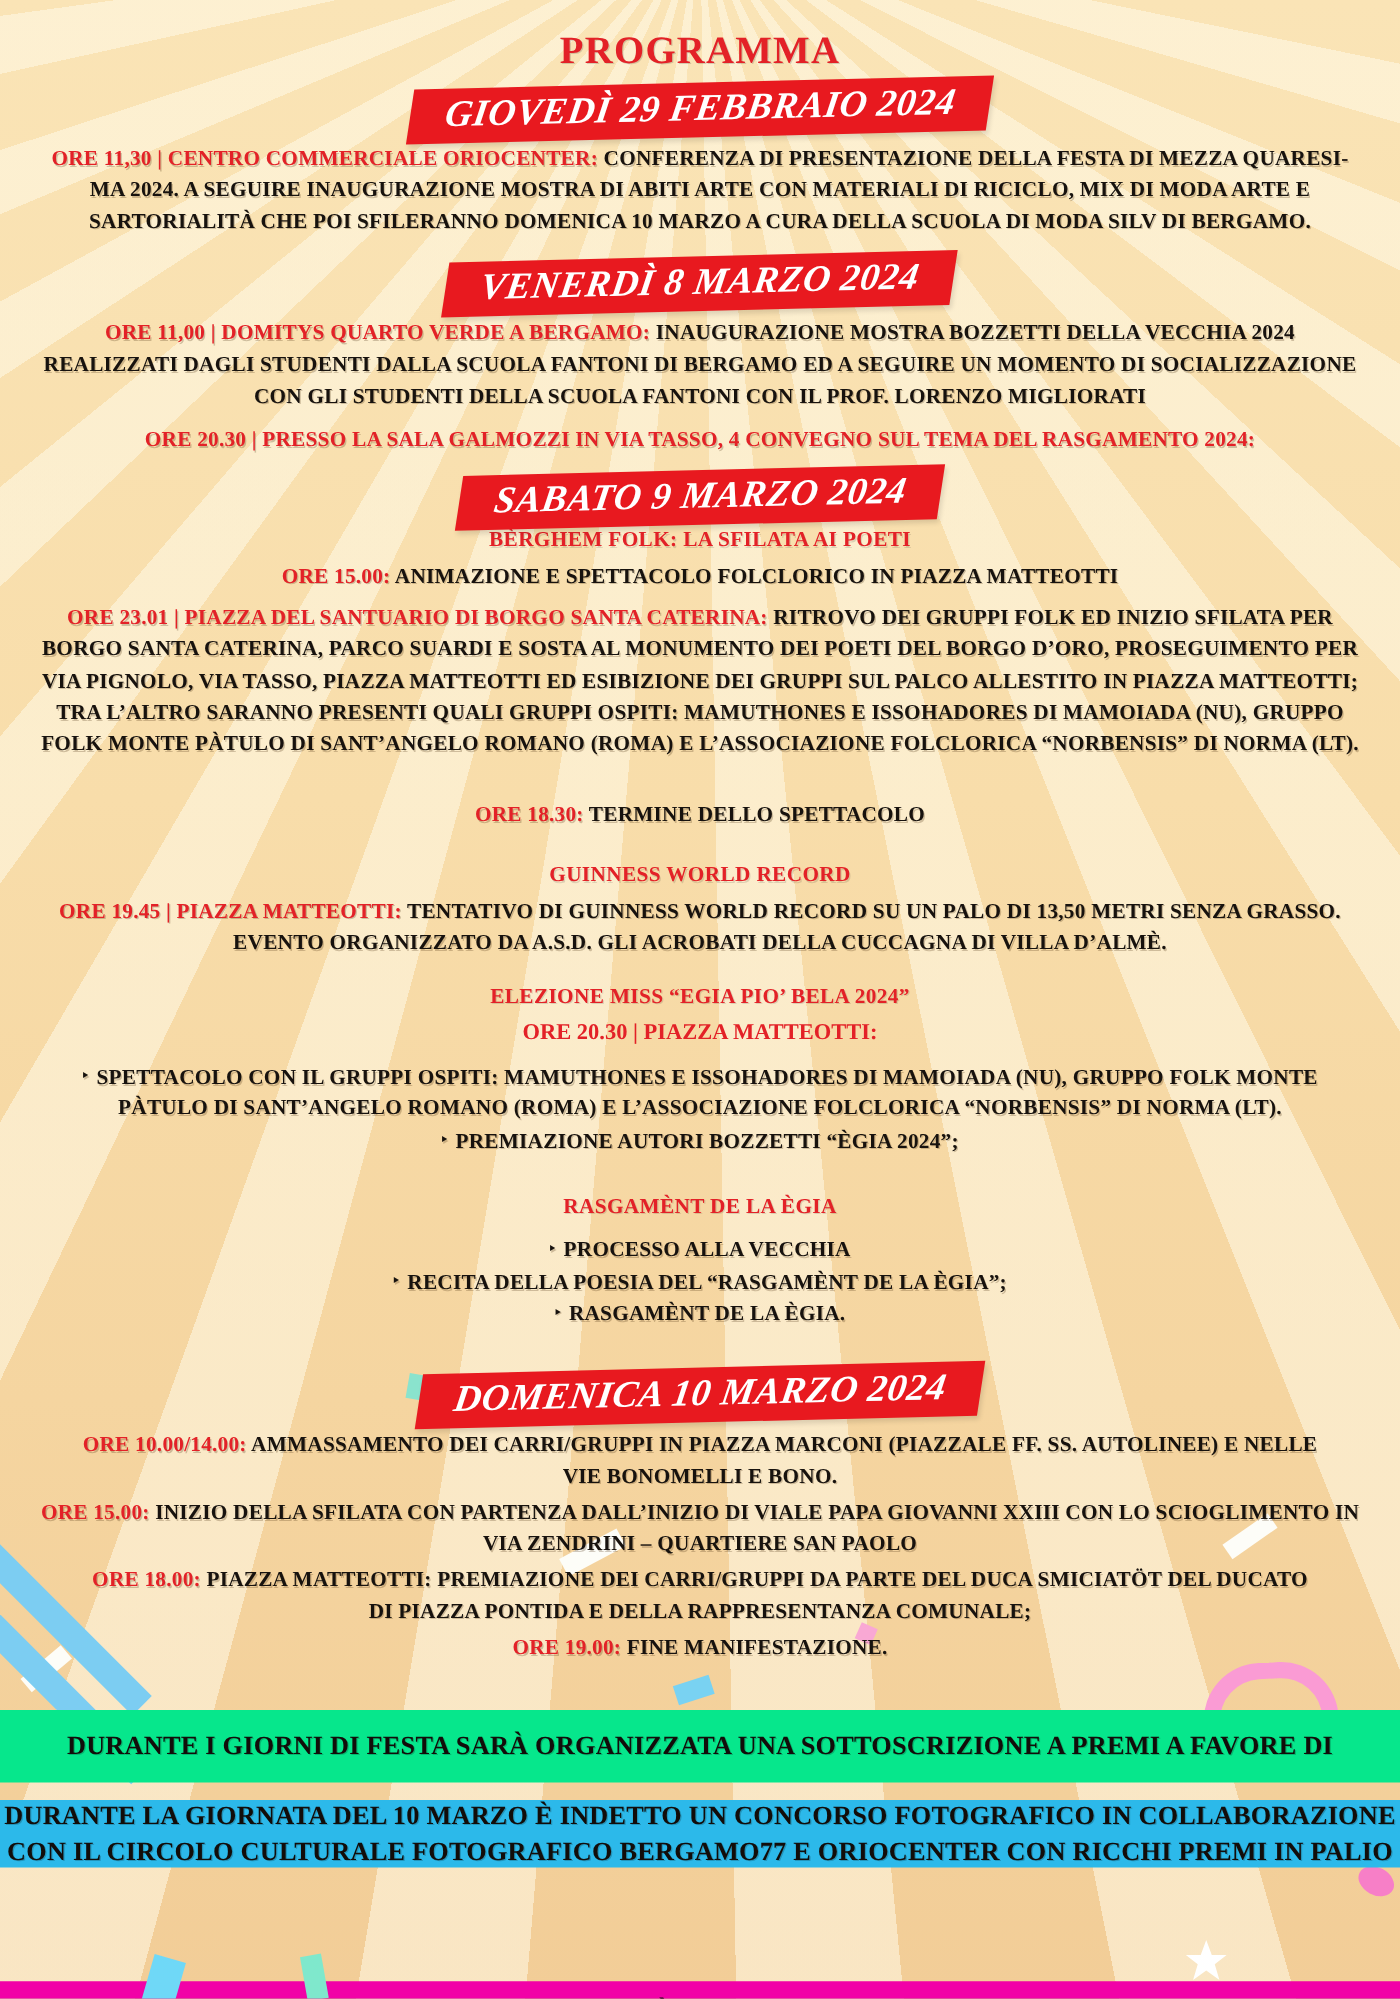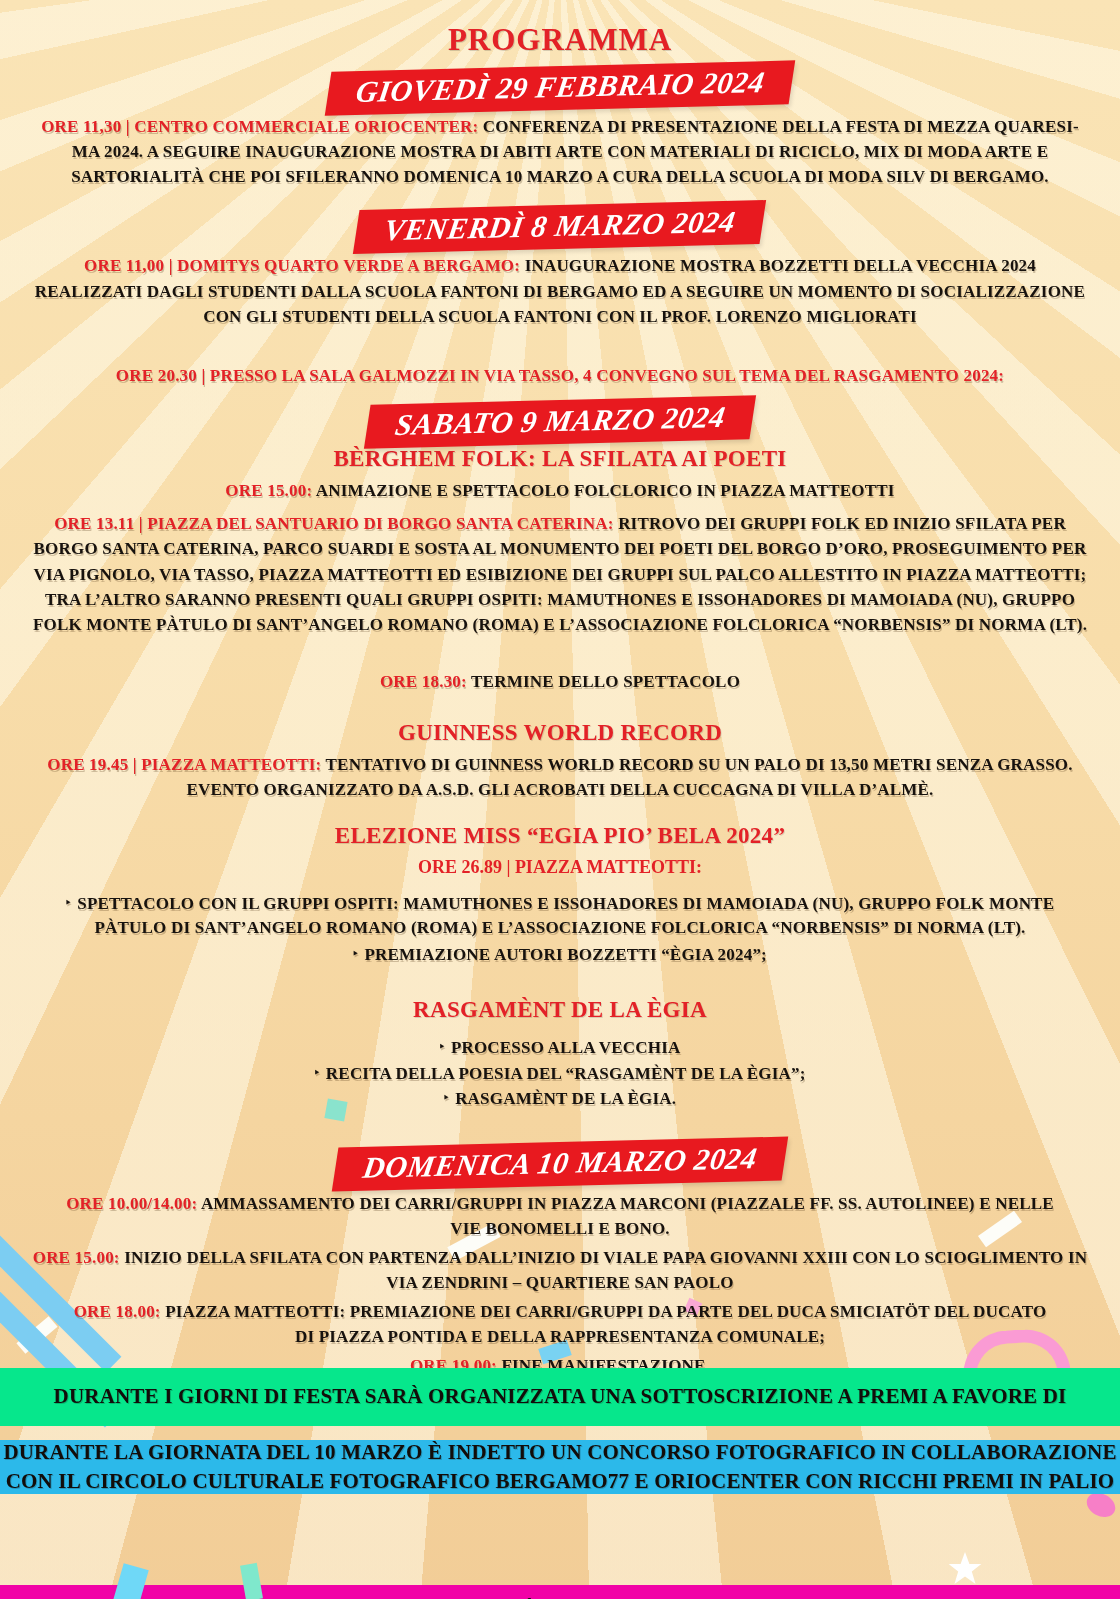--- a/index.html
+++ b/index.html
@@ -15,21 +15,21 @@
   }
   .content{position:relative;z-index:4;padding-top:22px;}
   .h1{color:#e32127;font-size:31px;font-weight:bold;text-align:center;letter-spacing:1px;
       text-shadow:1px 1px 0 rgba(0,0,0,.15);}
   .banner-row{display:flex;justify-content:center;}
   .banner{
     background:#e8191f;color:#ffffff;font-size:30px;font-weight:bold;font-style:italic;
     padding:4px 28px 6px;transform:skewX(-10deg) rotate(-1.4deg);
     box-shadow:2px 3px 4px rgba(0,0,0,.12);white-space:nowrap;letter-spacing:.5px;
   }
-  .h2{color:#e32127;font-size:23px;font-weight:bold;text-align:center;letter-spacing:.3px;
+  .h2{color:#e32127;font-size:17px;font-weight:bold;text-align:center;letter-spacing:.3px;
       text-shadow:1px 1px 0 rgba(0,0,0,.12);}
   .sub{color:#e32127;font-size:18px;font-weight:bold;text-align:center;}
   .para{
     color:#17120e;font-size:17px;font-weight:bold;text-align:center;line-height:1.48;
     text-shadow:1px 1.5px 0 rgba(70,45,10,.25);letter-spacing:.2px;
   }
   .lead{color:#e32127;}
   .redline{color:#e32127;}
   .b .mark{font-size:13px;position:relative;top:-2px;padding-right:2px;}
   .band{
@@ -80,49 +80,49 @@
       <span>CONFERENZA DI PRESENTAZIONE DELLA FESTA DI MEZZA QUARESI-MA 2024. A SEGUIRE INAUGURAZIONE MOSTRA DI ABITI ARTE CON MATERIALI DI RICICLO, MIX DI MODA ARTE E SARTORIALITÀ CHE POI SFILERANNO DOMENICA 10 MARZO A CURA DELLA SCUOLA DI MODA SILV DI BERGAMO.</span>
     </div>
 
     <div class="banner-row" style="margin-top:16px;">
       <div class="banner">VENERDÌ 8 MARZO 2024</div>
     </div>
     <div class="para" style="margin-top:4px;padding:0 34px;">
       <span class="lead">ORE 11,00 | DOMITYS QUARTO VERDE A BERGAMO:</span>
       <span>INAUGURAZIONE MOSTRA BOZZETTI DELLA VECCHIA 2024 REALIZZATI DAGLI STUDENTI DALLA SCUOLA FANTONI DI BERGAMO ED A SEGUIRE UN MOMENTO DI SOCIALIZZAZIONE CON GLI STUDENTI DELLA SCUOLA FANTONI CON IL PROF. LORENZO MIGLIORATI</span>
     </div>
-    <div class="para" style="margin-top:34px;padding:0 26px;">
+    <div class="para" style="margin-top:10px;padding:0 26px;">
       <div class="redline">ORE 20.30 | PRESSO LA SALA GALMOZZI IN VIA TASSO, 4 CONVEGNO SUL TEMA DEL RASGAMENTO 2024:</div>
     </div>
 
     <div class="banner-row" style="margin-top:12px;">
       <div class="banner">SABATO 9 MARZO 2024</div>
     </div>
     <div class="h2" style="margin-top:2px;">BÈRGHEM FOLK: LA SFILATA AI POETI</div>
     <div class="para" style="margin-top:6px;padding:0 34px;">
       <span class="lead">ORE 15.00:</span>
       <span>ANIMAZIONE E SPETTACOLO FOLCLORICO IN PIAZZA MATTEOTTI</span>
     </div>
     <div class="para" style="margin-top:8px;padding:0 30px;">
-      <span class="lead">ORE 13.11 | PIAZZA DEL SANTUARIO DI BORGO SANTA CATERINA:</span>
+      <span class="lead">ORE 23.01 | PIAZZA DEL SANTUARIO DI BORGO SANTA CATERINA:</span>
       <span>RITROVO DEI GRUPPI FOLK ED INIZIO SFILATA PER BORGO SANTA CATERINA, PARCO SUARDI E SOSTA AL MONUMENTO DEI POETI DEL BORGO D’ORO, PROSEGUIMENTO PER VIA PIGNOLO, VIA TASSO, PIAZZA MATTEOTTI ED ESIBIZIONE DEI GRUPPI SUL PALCO ALLESTITO IN PIAZZA MATTEOTTI; TRA L’ALTRO SARANNO PRESENTI QUALI GRUPPI OSPITI: MAMUTHONES E ISSOHADORES DI MAMOIADA (NU), GRUPPO FOLK MONTE PÀTULO DI SANT’ANGELO ROMANO (ROMA) E L’ASSOCIAZIONE FOLCLORICA “NORBENSIS” DI NORMA (LT).</span>
     </div>
     <div class="para" style="margin-top:32px;">
       <span class="lead">ORE 18.30:</span>
       <span>TERMINE DELLO SPETTACOLO</span>
     </div>
 
     <div class="h2" style="margin-top:26px;">GUINNESS WORLD RECORD</div>
     <div class="para" style="margin-top:6px;padding:0 34px;">
       <span class="lead">ORE 19.45 | PIAZZA MATTEOTTI:</span>
       <span>TENTATIVO DI GUINNESS WORLD RECORD SU UN PALO DI 13,50 METRI SENZA GRASSO. EVENTO ORGANIZZATO DA A.S.D. GLI ACROBATI DELLA CUCCAGNA DI VILLA D’ALMÈ.</span>
     </div>
 
     <div class="h2" style="margin-top:20px;">ELEZIONE MISS “EGIA PIO’ BELA 2024”</div>
-    <div class="sub" style="margin-top:8px;">ORE 26.89 | PIAZZA MATTEOTTI:</div>
+    <div class="sub" style="margin-top:8px;">ORE 20.30 | PIAZZA MATTEOTTI:</div>
     <div class="para b" style="margin-top:14px;padding:0 56px;line-height:1.45;">
       <span class="mark">‣</span>
       <span>SPETTACOLO CON IL GRUPPI OSPITI: MAMUTHONES E ISSOHADORES DI MAMOIADA (NU), GRUPPO FOLK MONTE PÀTULO DI SANT’ANGELO ROMANO (ROMA) E L’ASSOCIAZIONE FOLCLORICA “NORBENSIS” DI NORMA (LT).</span>
     </div>
     <div class="para b" style="margin-top:2px;line-height:1.45;">
       <span class="mark">‣</span>
       <span>PREMIAZIONE AUTORI BOZZETTI “ÈGIA 2024”;</span>
     </div>
 
     <div class="h2" style="margin-top:30px;">RASGAMÈNT DE LA ÈGIA</div>

